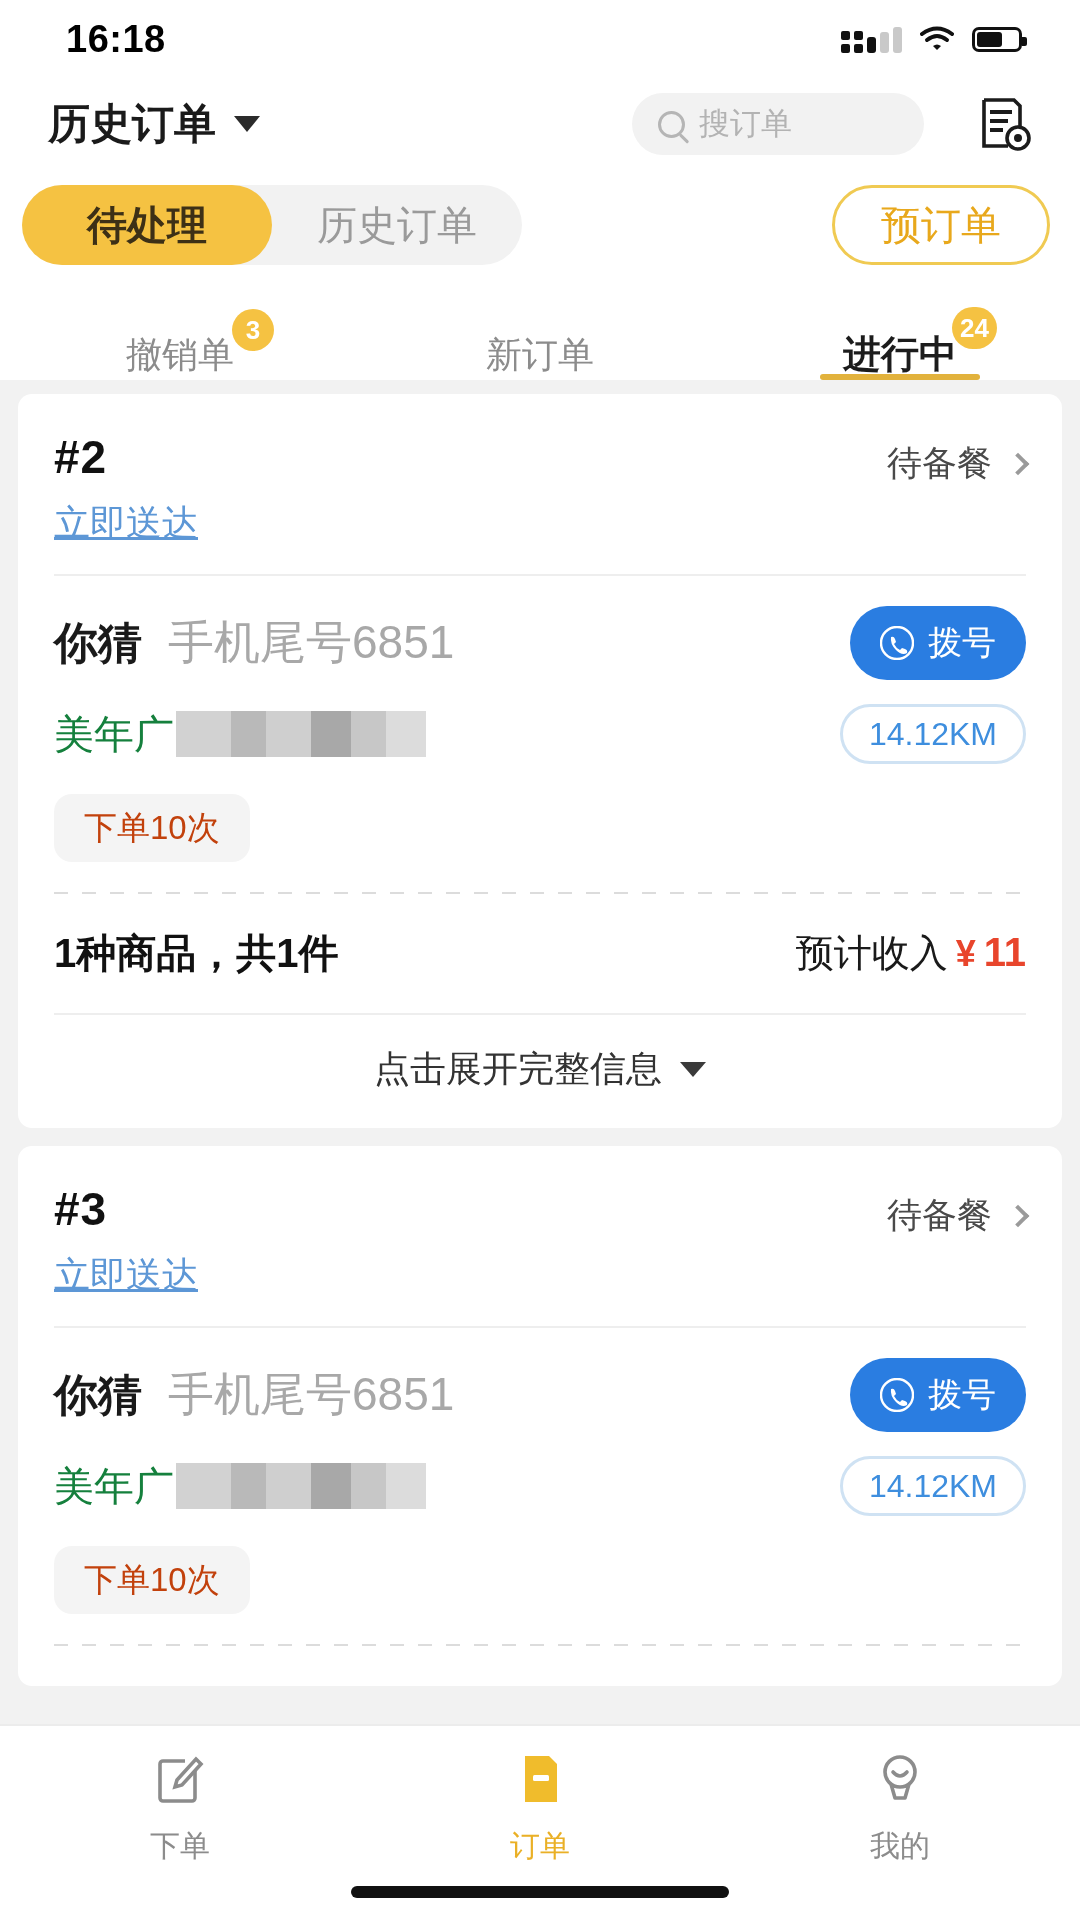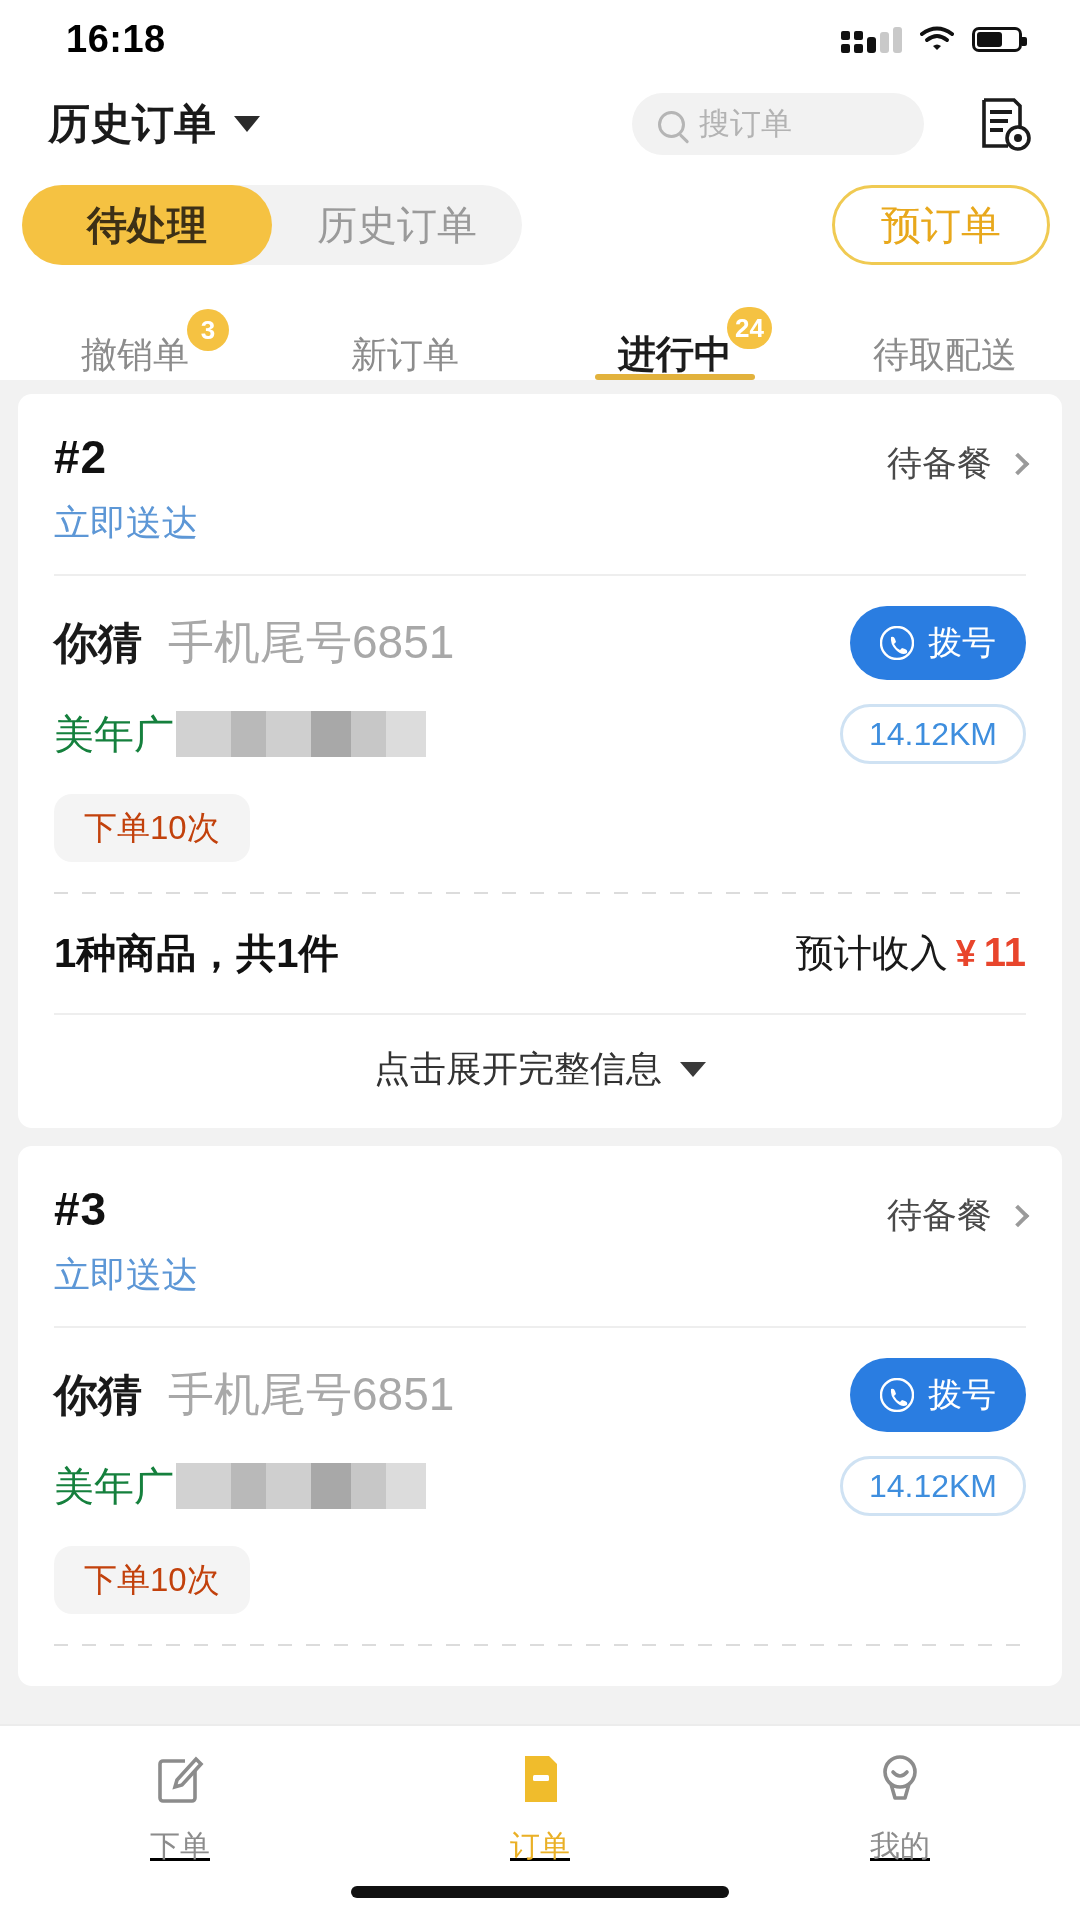--- a/index.html
+++ b/index.html
@@ -85,21 +85,21 @@
   
   .list { flex:1 1 auto; background:#f2f2f2; overflow:hidden; padding:14px 18px 0 18px; }
   .card { background:#fff; border-radius:14px; margin-bottom:18px; padding:0 36px; }
 
   .card-head { padding:36px 0 26px 0; }
   .card-head-top { display:flex; align-items:flex-start; }
   .order-no { font-size:46px; font-weight:bold; color:#111; letter-spacing:1px; }
   .status-right { margin-left:auto; display:flex; align-items:center; gap:18px; padding-top:10px; }
   .status-text { font-size:35px; color:#4a4a4a; }
   .chev { width:16px; height:16px; border-right:4px solid #9a9a9a; border-top:4px solid #9a9a9a; transform:rotate(45deg); }
-  .deliver-now { font-size:36px; color:#5d97d6; margin-top:12px; }
+  .deliver-now { font-size:36px; color:#5d97d6; margin-top:12px;text-decoration:underline; }
 
   .divider { height:2px; background:#eeeeee; }
   .dash-divider { height:2px; background:repeating-linear-gradient(to right,#dcdcdc 0 14px,transparent 14px 28px); }
 
   .cust-block { padding:30px 0 30px 0; }
   .cust-row { display:flex; align-items:center; }
   .cust-name { font-size:44px; font-weight:bold; color:#1a1a1a; }
   .cust-phone { font-size:46px; color:#a8a8a8; margin-left:26px; }
   .call-btn {
     margin-left:auto; background:#2a7de1; color:#fff; border-radius:40px;
@@ -128,21 +128,21 @@
   .sum-cur { font-size:36px; color:#e8452c; font-weight:bold; }
   .sum-amt { font-size:40px; color:#e8452c; font-weight:bold; }
 
   .expand-row { display:flex; align-items:center; justify-content:center; gap:18px; padding:30px 0 34px 0; }
   .expand-text { font-size:36px; color:#333; }
   .caret-sm { width:0; height:0; border-left:13px solid transparent; border-right:13px solid transparent; border-top:15px solid #3a3a3a; }
 
   
   .bottomnav {
     flex:0 0 196px; background:#fff; display:flex; align-items:flex-start;
-    border-top:2px solid #ececec; padding-top:22px;text-decoration:underline;
+    border-top:2px solid #ececec; padding-top:22px;
   }
   .nav-item { flex:1; display:flex; flex-direction:column; align-items:center; gap:16px; }
   .nav-ico { width:62px; height:62px; display:flex; align-items:center; justify-content:center; }
   .nav-label { font-size:30px; color:#8c8c8c; }
   .nav-item.active .nav-label { color:#eab026; }
   .home-indicator {
     position:absolute; bottom:22px; left:50%; transform:translateX(-50%);
     width:378px; height:12px; background:#111; border-radius:6px;
   }
 </style>
@@ -214,23 +214,20 @@
     <div class="subtab">
       <span class="subtab-label">撤销单<span class="badge">3</span></span>
     </div>
     <div class="subtab">
       <span class="subtab-label">新订单</span>
     </div>
     <div class="subtab active">
       <span class="subtab-label">进行中<span class="badge">24</span></span>
       <span class="underline"></span>
     </div>
-    <div class="subtab">
-      <span class="subtab-label">待取配送</span>
-    </div>
   </div>
 
   <div class="list">
 
     <div class="card">
       <div class="card-head">
         <div class="card-head-top">
           <span class="order-no">#2</span>
           <span class="status-right">
             <span class="status-text">待备餐</span>

